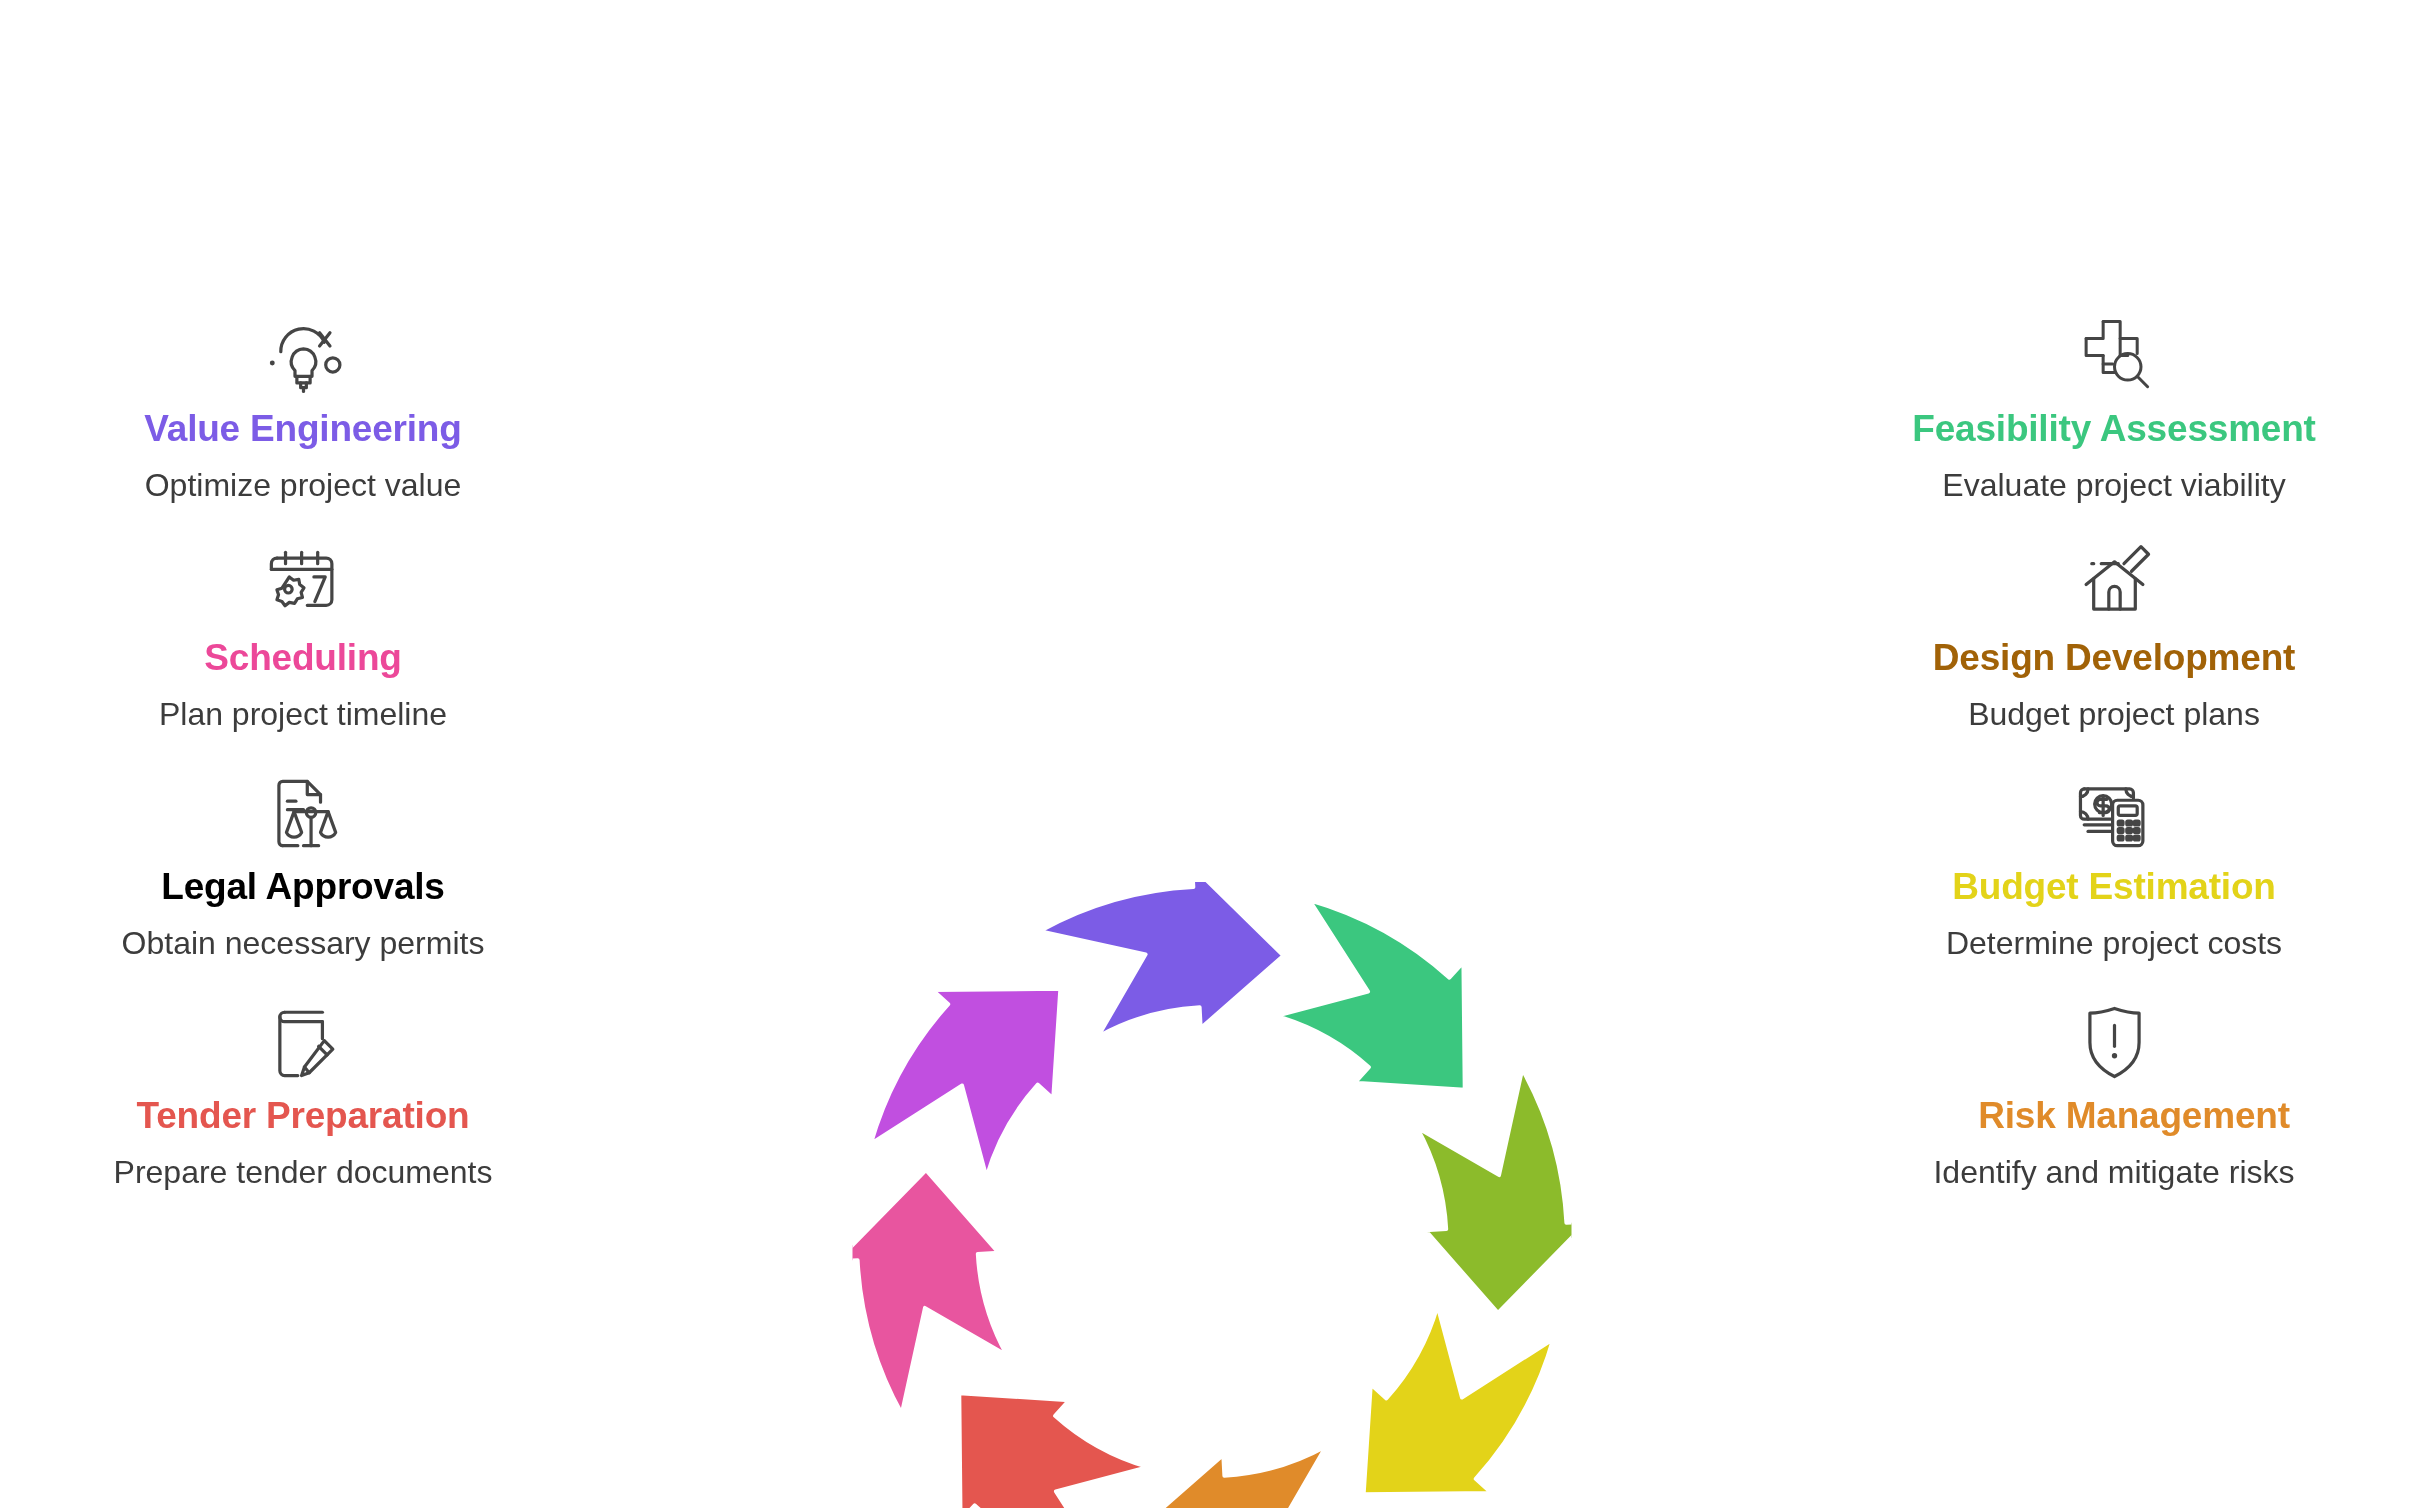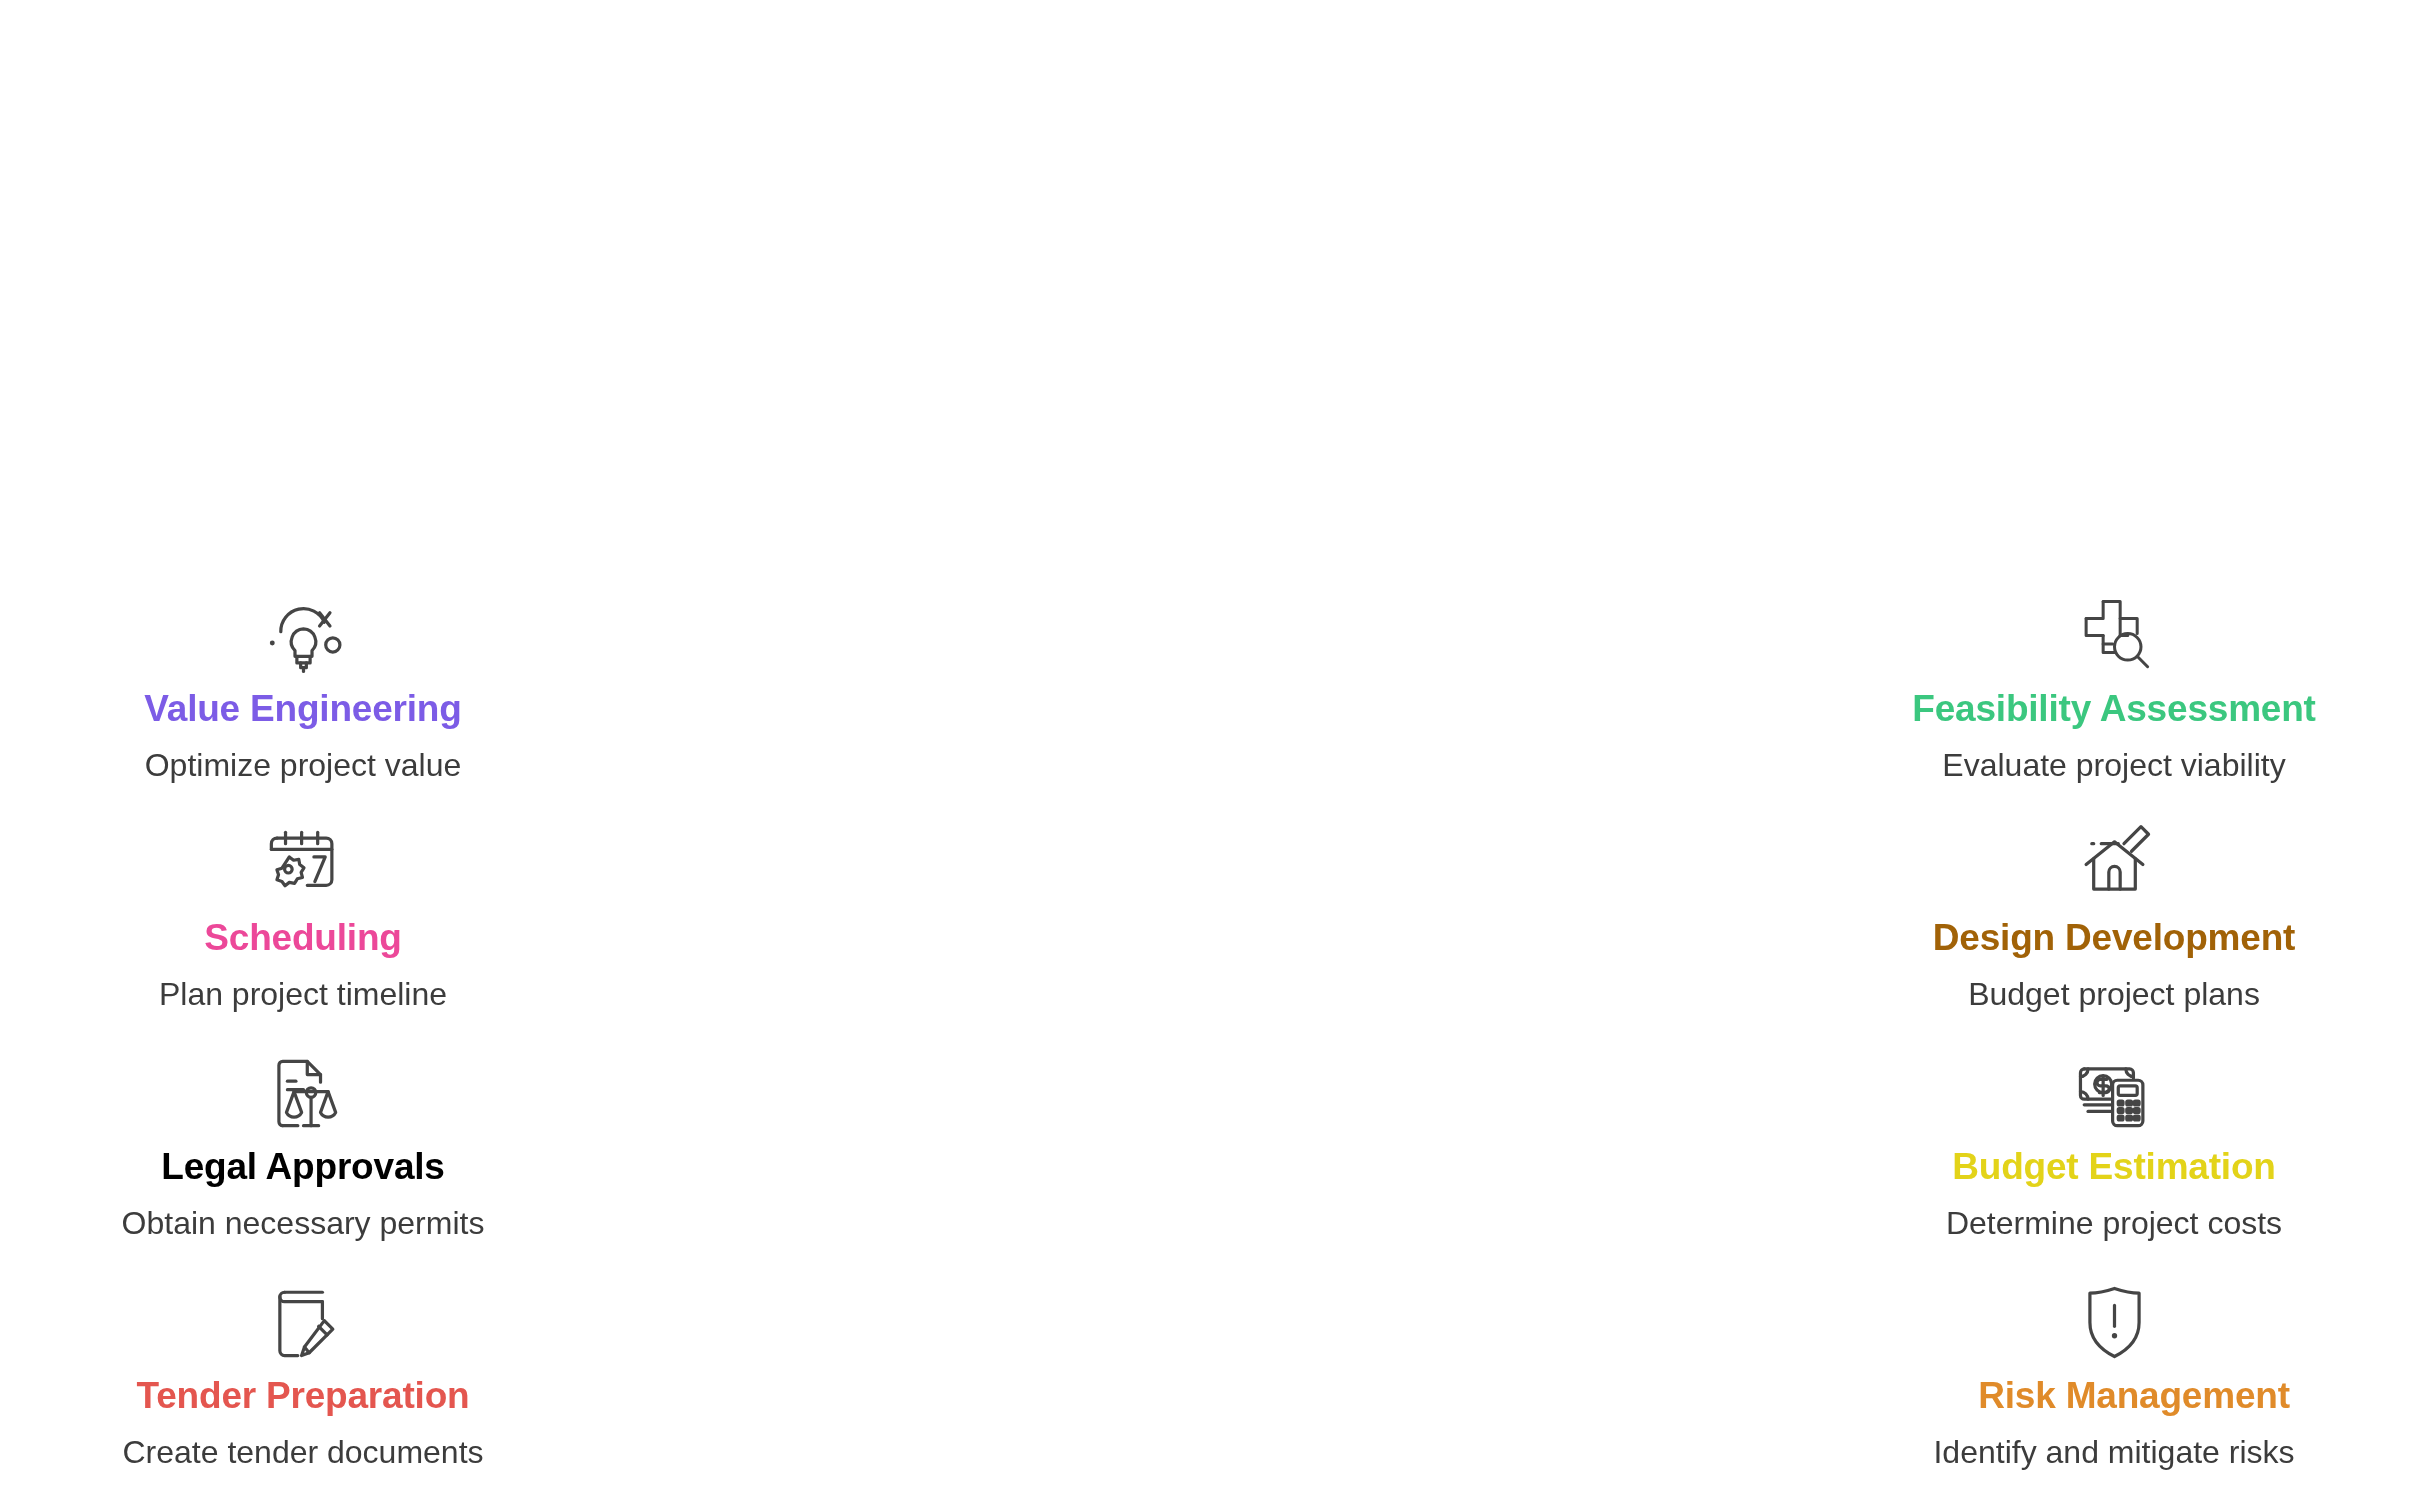--- a/index.html
+++ b/index.html
@@ -13,21 +13,21 @@
     overflow: hidden;
     font-family: "Liberation Sans", sans-serif;
     position: relative;
   }
 
   .stage {
     position: absolute;
     inset: 0;
     display: flex;
     flex-direction: row;
-    align-items: flex-end;
+    align-items: center;
   }
 
   .col {
     width: 606px;
     box-sizing: border-box;
     display: flex;
     flex-direction: column;
     justify-content: flex-start;
     padding-top: 32px;
   }
@@ -157,21 +157,21 @@
           <path d="M26 14 L66 14"></path>
           <path d="M26 14 A5 5 0 0 0 26 24 L66 24"></path>
           <path d="M21 19 L21 76 A5 5 0 0 0 26 81 L40 81"></path>
           <path d="M66 24 L66 42"></path>
           <path d="M68 44 L77 53 L52 78 L44 81 L47 72 Z"></path>
           <path d="M62 50 L71 59"></path>
           <path d="M47 72 L52 78"></path>
         </svg>
       </div>
       <div class="step-title" style="color: rgb(228, 86, 79);">Tender Preparation</div>
-      <div class="step-desc">Create tender documents</div>
+      <div class="step-desc">Prepare tender documents</div>
     </div>
 
   </div>
 
   <div class="center-col">
     <div class="wheel-wrap">
       <svg id="wheel-svg" width="719" height="719" viewBox="0 0 760 760">
           <path d="M 483.36 19.53 A 375 375 0 0 1 630.92 101.32 L 645.64 84.97 L 647.01 219.57 L 531.22 212.05 L 545.94 195.70 A 248 248 0 0 0 448.36 141.61 L 545.07 115.83 Z" fill="#3BC77F" stroke="#ffffff" stroke-width="4" stroke-linejoin="round"></path>
           <path d="M 707.98 198.20 A 375 375 0 0 1 754.49 360.37 L 776.46 359.22 L 682.25 455.36 L 605.69 368.17 L 627.66 367.02 A 248 248 0 0 0 596.91 259.77 L 683.52 309.93 Z" fill="#8CBB2B" stroke="#ffffff" stroke-width="4" stroke-linejoin="round"></path>
           <path d="M 740.47 483.36 A 375 375 0 0 1 658.68 630.92 L 675.03 645.64 L 540.43 647.01 L 547.95 531.22 L 564.30 545.94 A 248 248 0 0 0 618.39 448.36 L 644.17 545.07 Z" fill="#E3D319" stroke="#ffffff" stroke-width="4" stroke-linejoin="round"></path>

